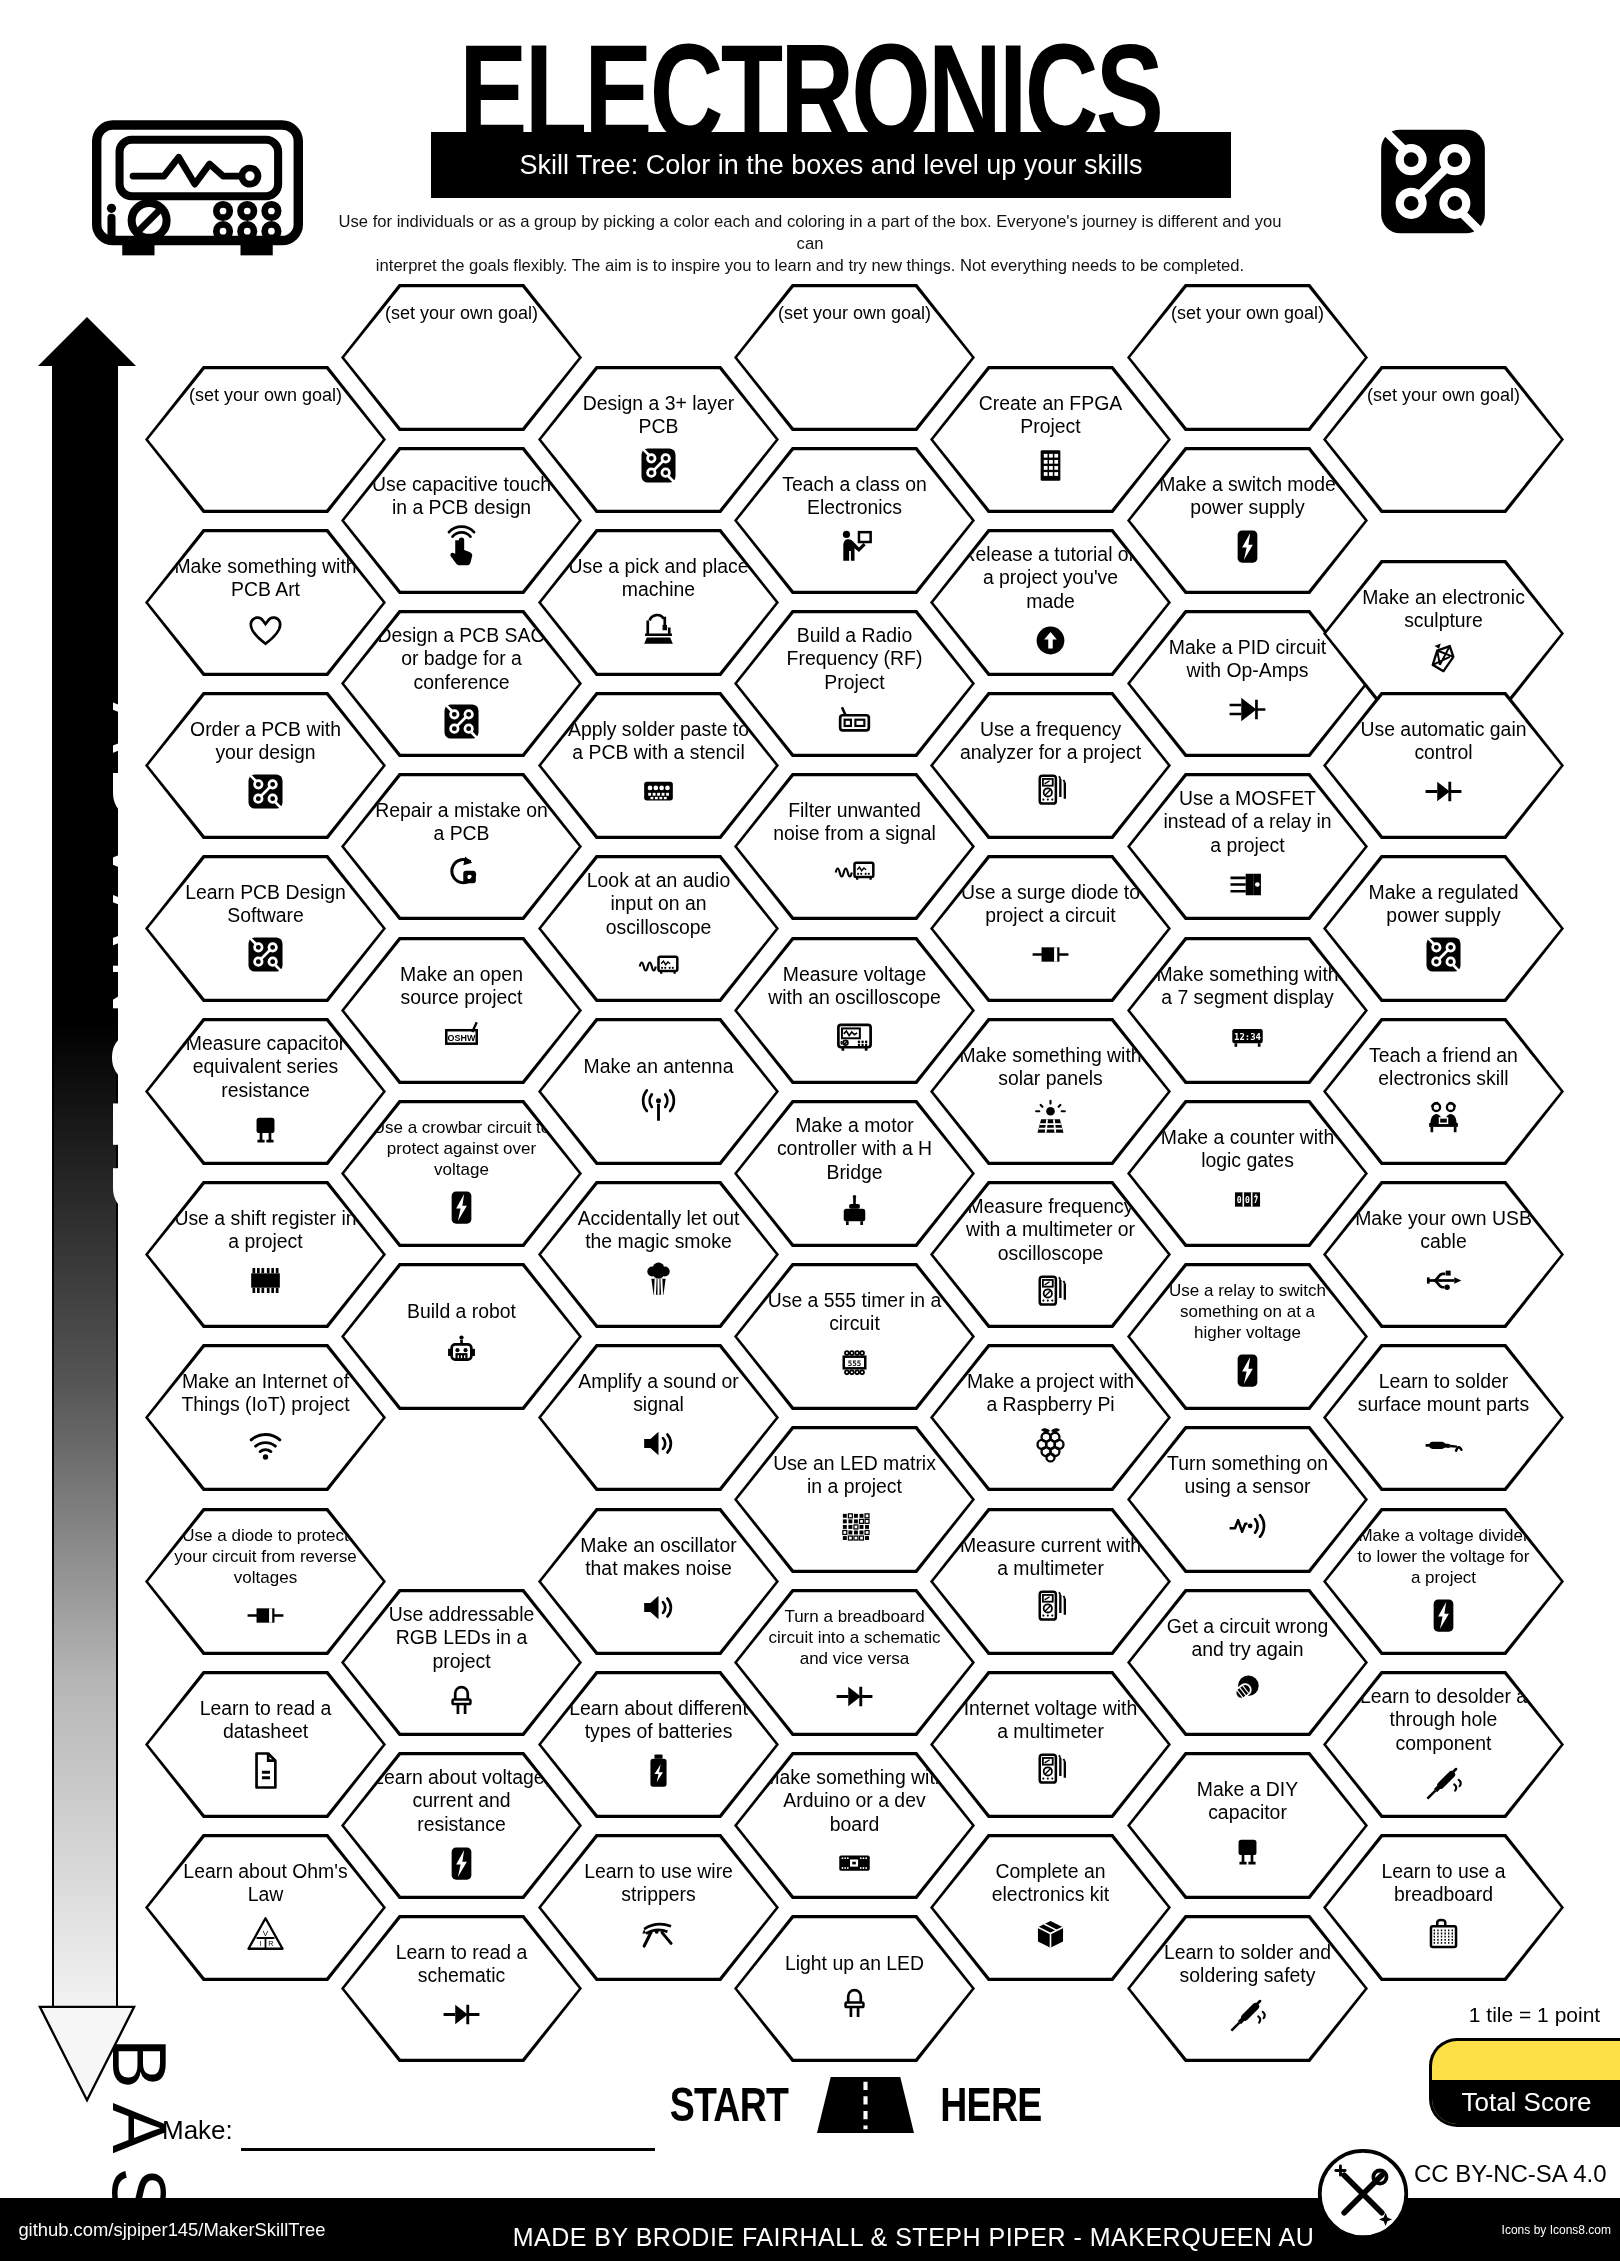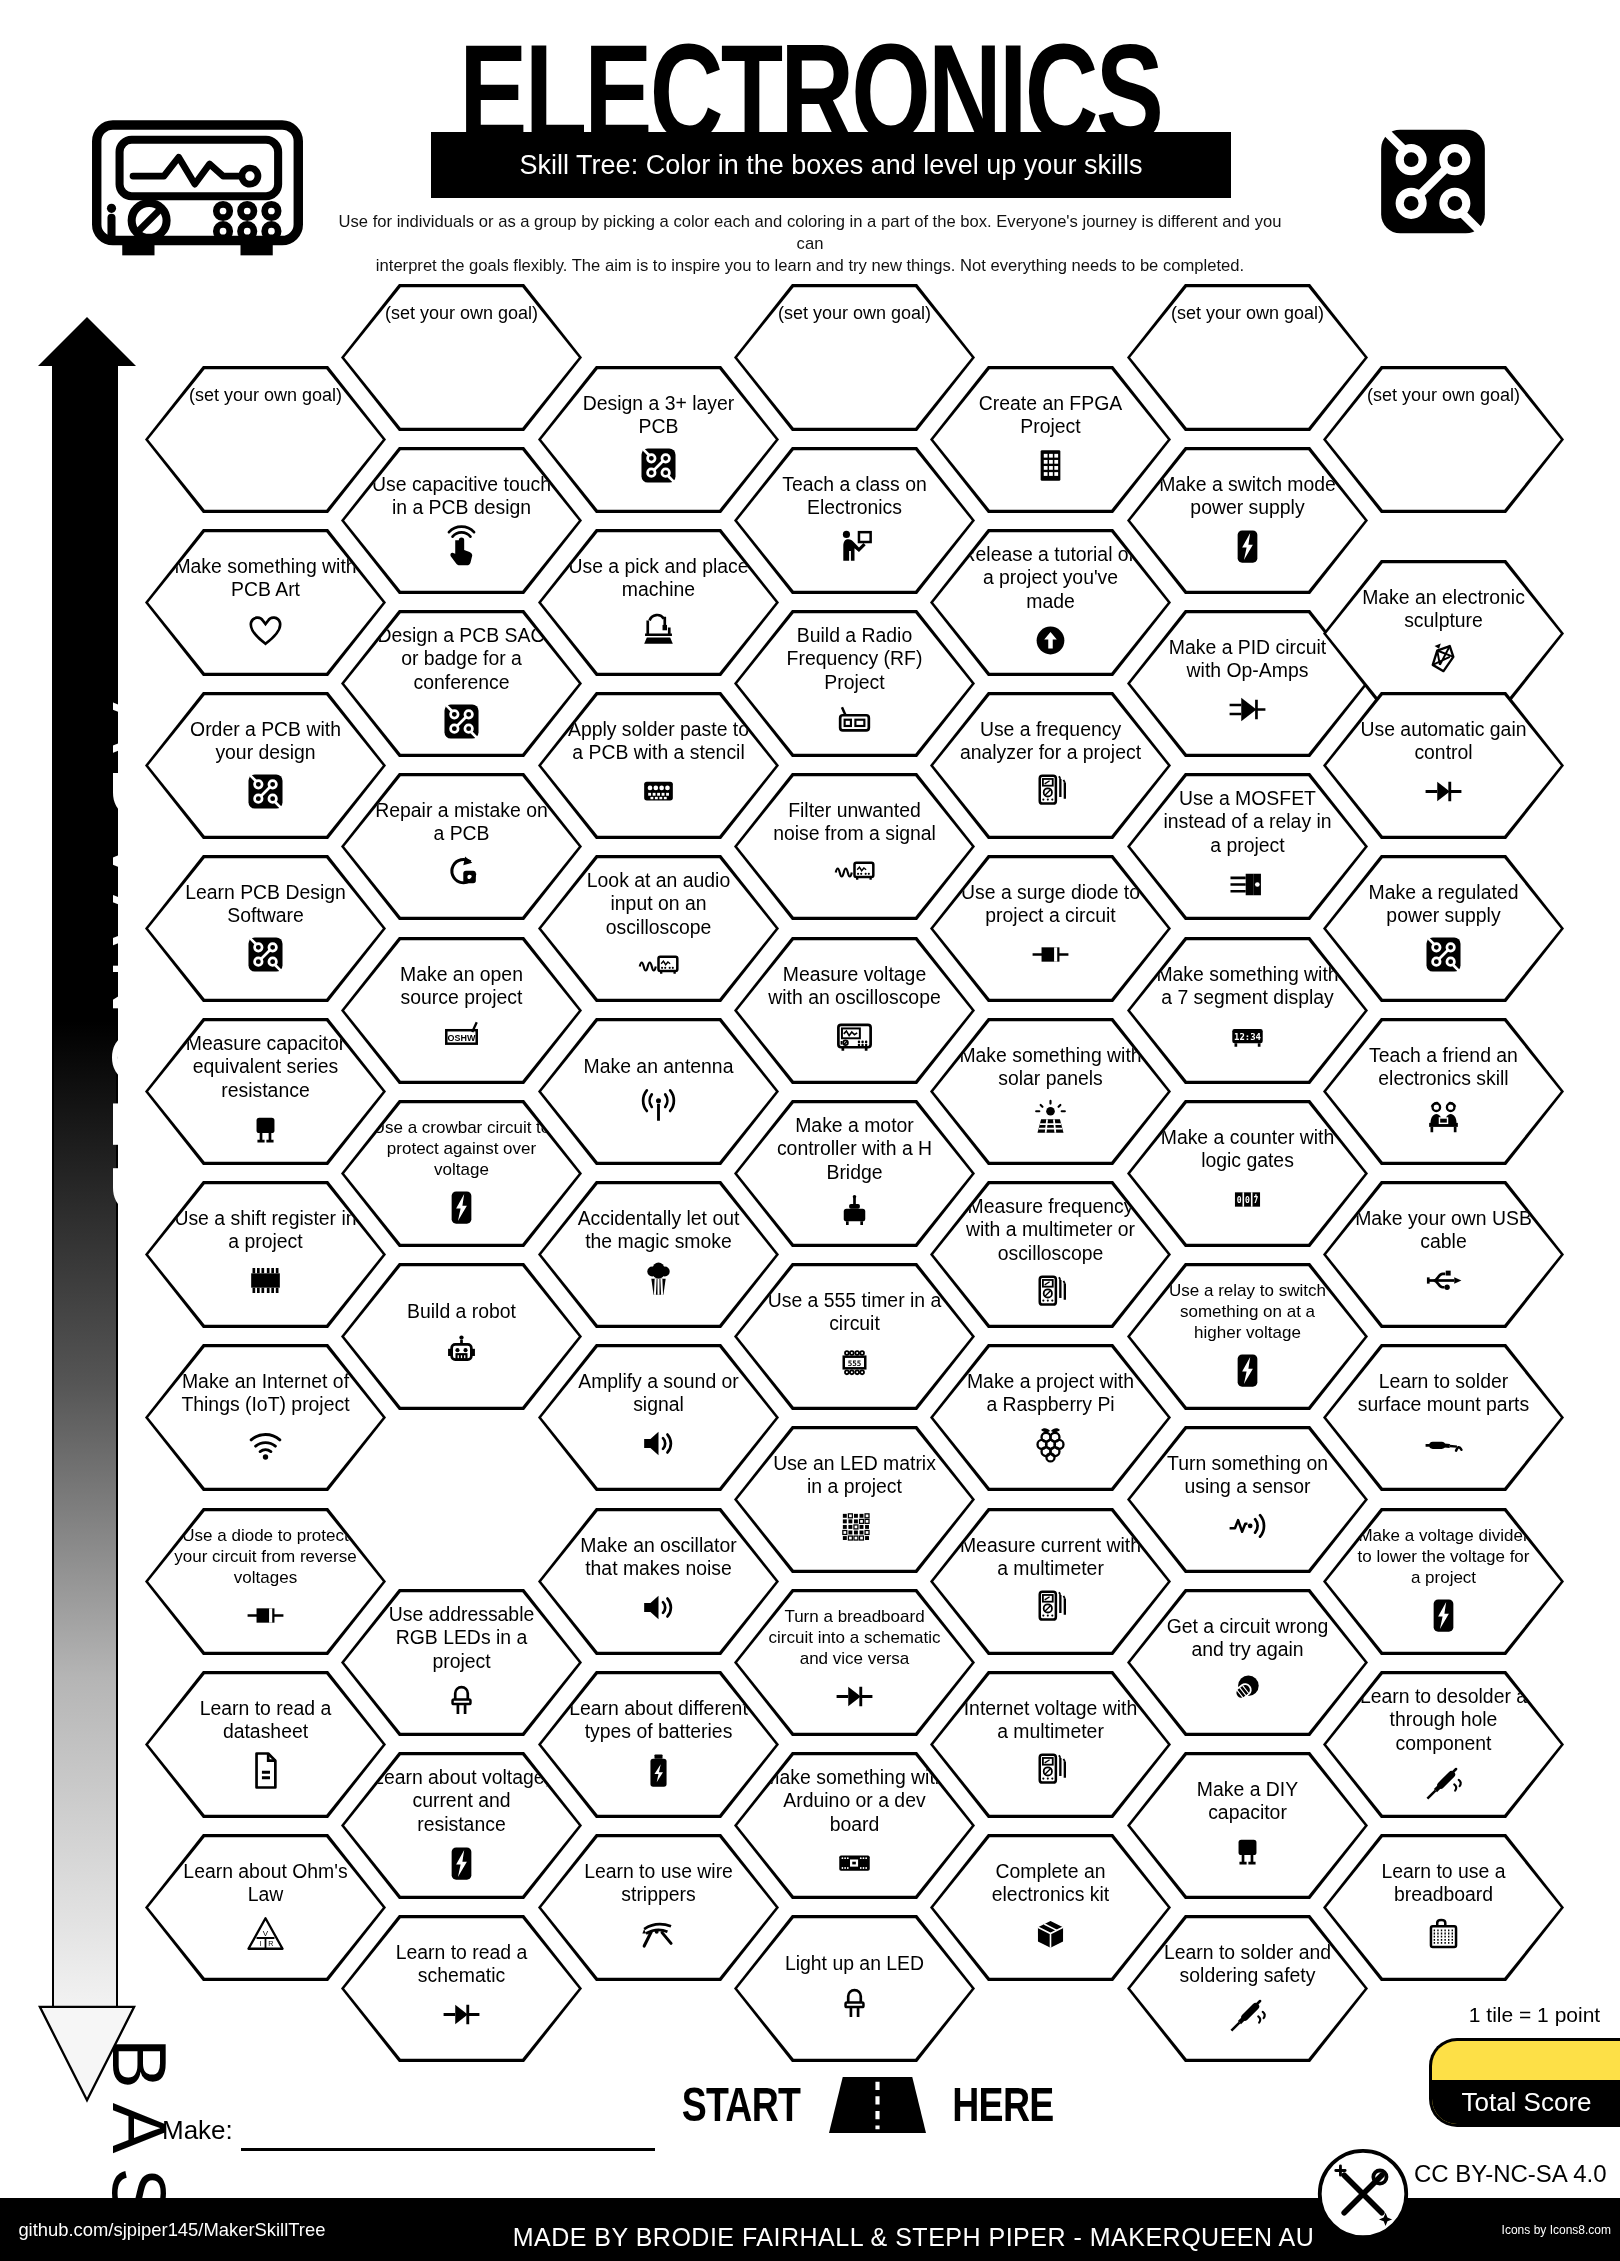--- a/index.html
+++ b/index.html
@@ -22,21 +22,21 @@
   
   .hex{position:absolute;width:241px;height:147px;}
   .hexb{position:absolute;inset:0;background:#000;clip-path:polygon(24.05% 0,75.95% 0,100% 50%,75.95% 100%,24.05% 100%,0 50%);}
   .hexi{position:absolute;inset:3.2px;background:#fff;clip-path:polygon(24.05% 0,75.95% 0,100% 50%,75.95% 100%,24.05% 100%,0 50%);display:flex;flex-direction:column;align-items:center;justify-content:center;gap:5.5px;padding:4.6px 26px;box-sizing:border-box;text-align:center;}
   .hlab{font-size:19.4px;line-height:1.22;color:#000;}
   .hlab.small{font-size:17px;}
   .hicon{width:49px;height:43px;flex:none;}
   .hexi.goal{justify-content:flex-start;padding-top:16px;}
   .hexi.goal .hlab{font-size:18px;}
   
-  #start-row{left:653px;top:2071px;width:415px;height:67px;display:flex;align-items:center;justify-content:flex-end;gap:12px;}
+  #start-row{left:653px;top:2071px;width:415px;height:67px;display:flex;align-items:center;justify-content:flex-start;gap:12px;}
   .start-word{font-size:48px;font-weight:900;letter-spacing:-0.9px;transform:scaleX(.78);color:#000;white-space:nowrap;}
   #road-icon{width:97px;height:56px;flex:none;}
   #tile-point{left:1447px;top:2003px;width:175px;text-align:center;font-size:21px;color:#000;}
   #score-box{left:1429px;top:2038px;width:192px;height:89px;background:#fde047;border:3.2px solid #000;border-right:none;border-radius:28px 0 0 28px;box-sizing:border-box;overflow:hidden;display:flex;flex-direction:column;}
   #score-white{flex:1;}
   #score-tab{height:44px;background:#000;color:#fff;display:flex;align-items:center;justify-content:center;font-size:26px;}
   #name-row{left:162px;top:2115px;}
   #name-label{font-size:26px;color:#000;display:inline-block;}
   #name-line{left:241px;top:2148px;width:414px;height:2.8px;background:#000;}
   #cc-logo{left:1316px;top:2147px;width:94px;height:94px;z-index:5;}

